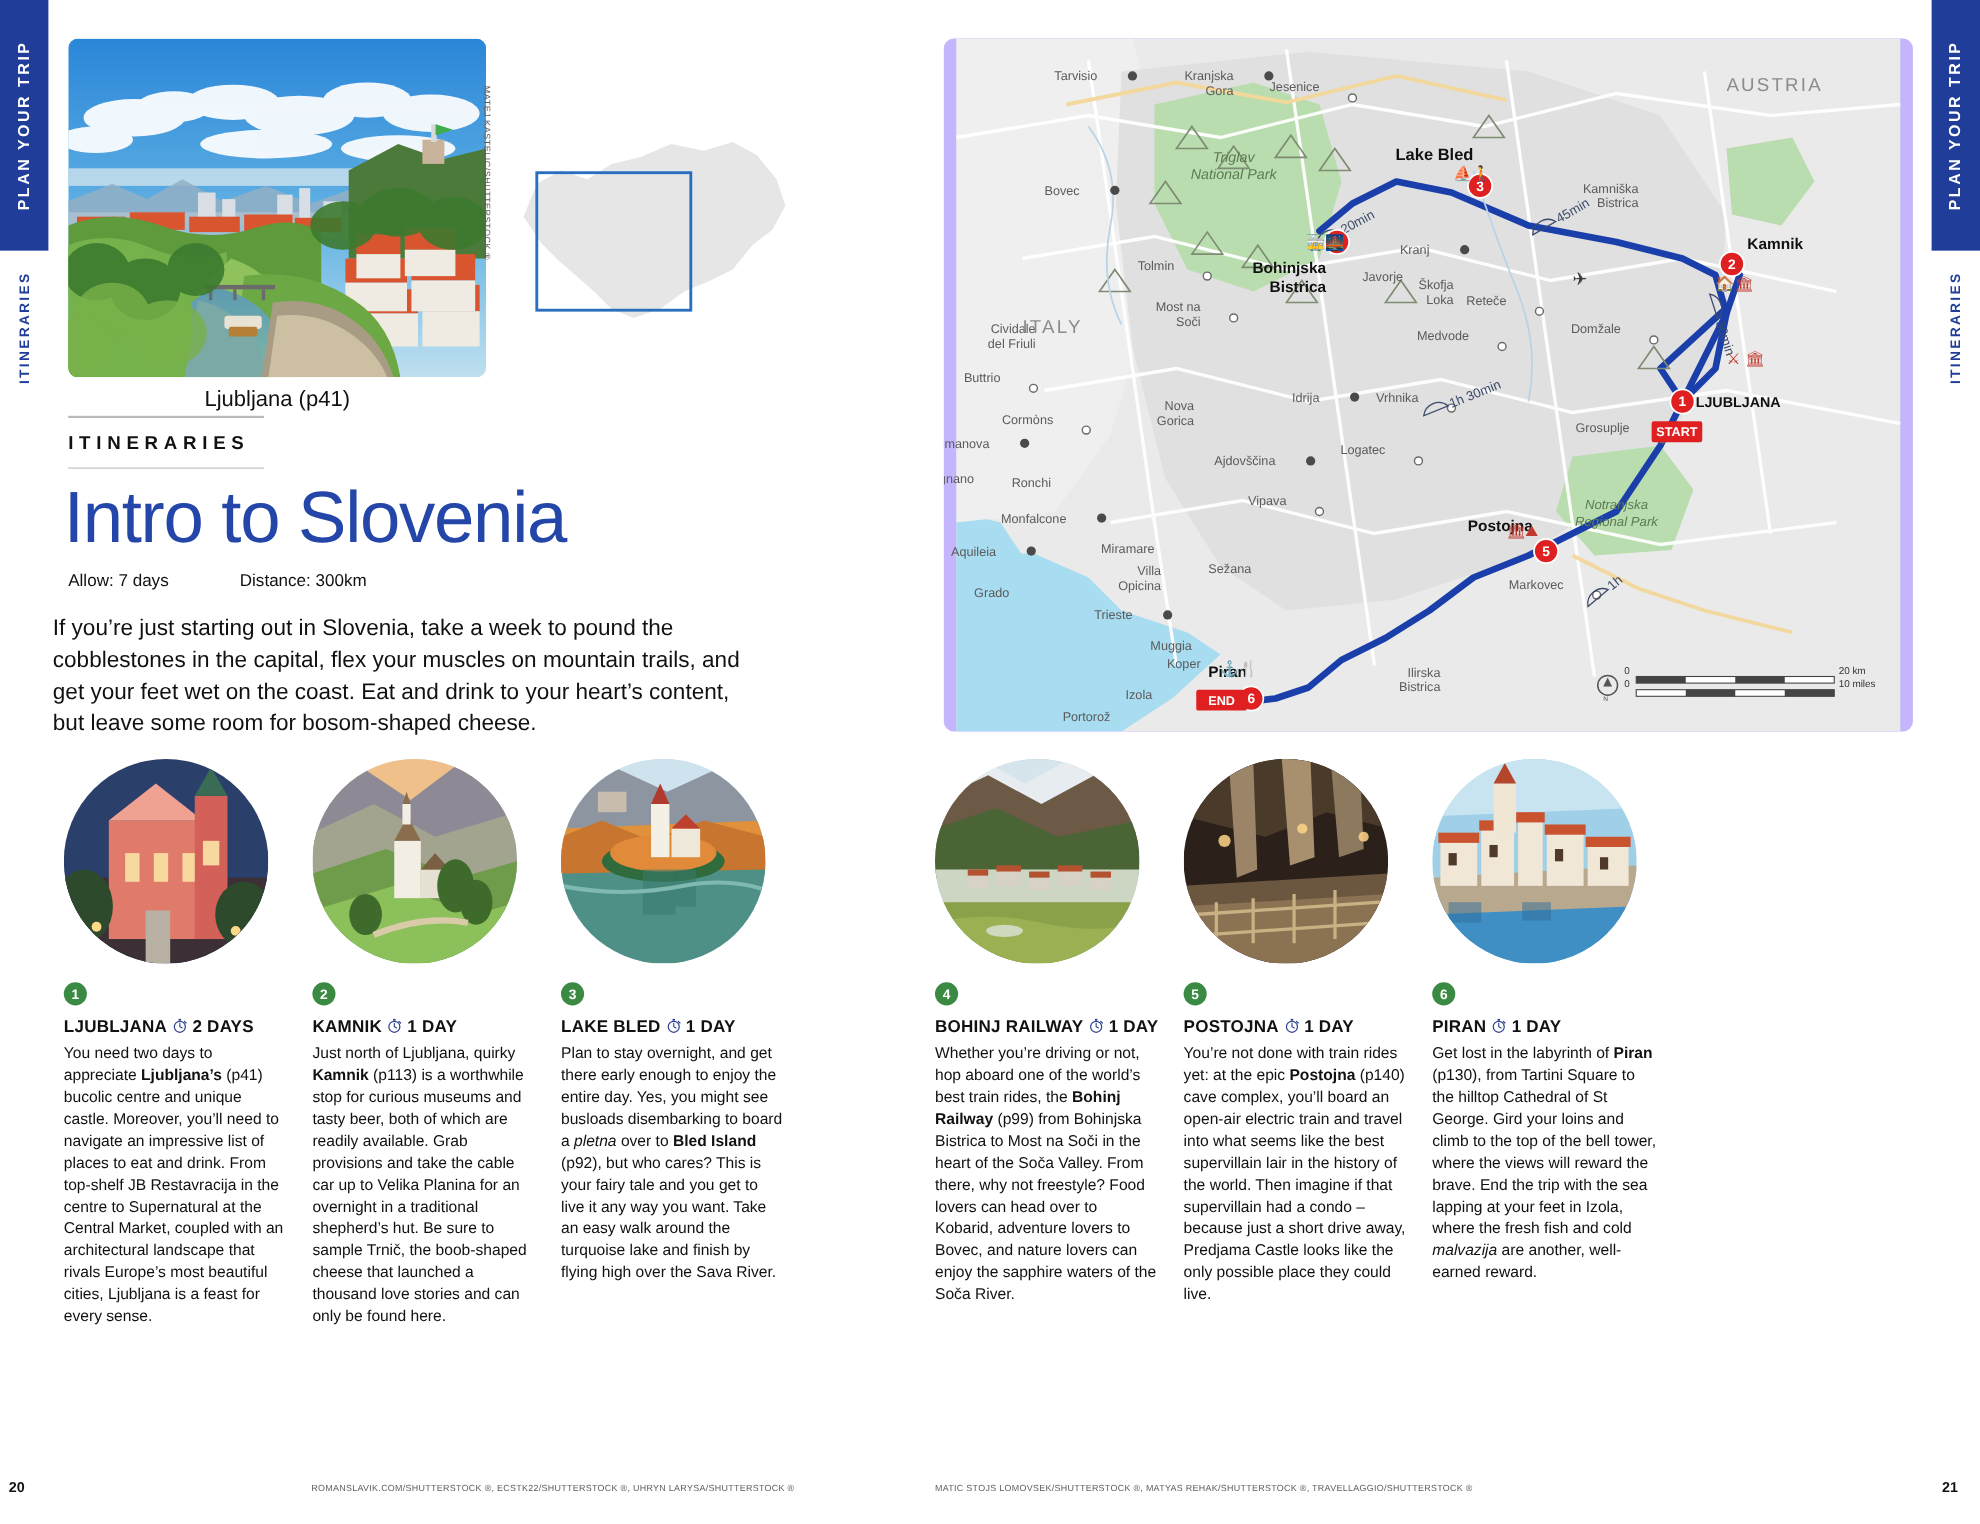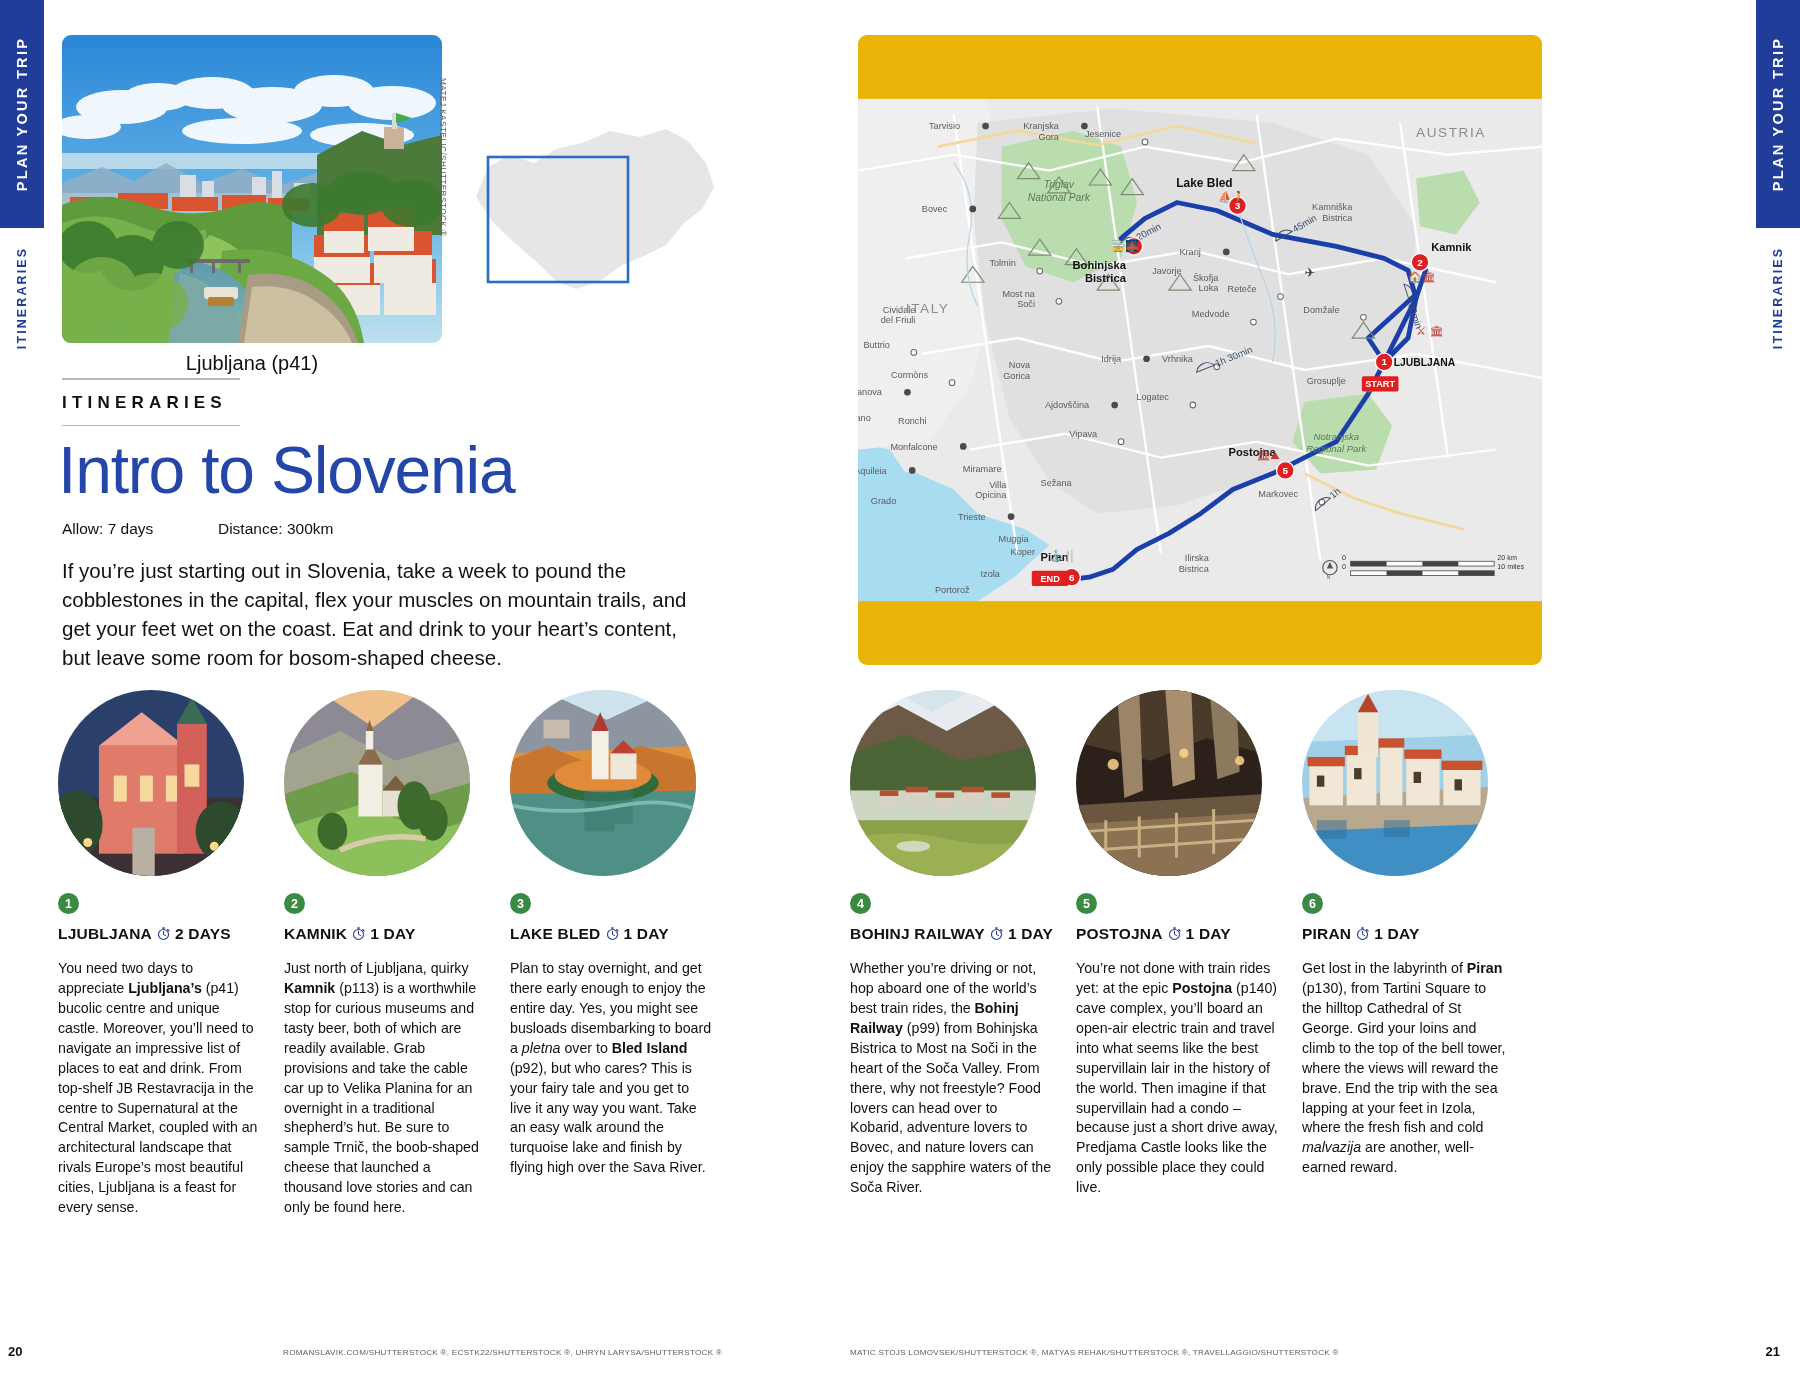--- a/index.html
+++ b/index.html
@@ -72,21 +72,21 @@
     position:absolute;left:58px;top:437px;
     font-size:66px;line-height:1;font-weight:400;color:#2346a8;
     letter-spacing:-1.2px;
   }
   .meta{
     position:absolute;left:62px;top:520px;font-size:15.5px;color:#111;
   }
   .meta .lbl{font-weight:400;}
   .meta .gap{display:inline-block;width:56px;}
   .intro{
-    position:absolute;left:62px;top:556px;width:630px;
+    position:absolute;left:48px;top:556px;width:630px;
     font-size:20.5px;line-height:1.42;color:#111;
   }
 
   
   .cards{position:absolute;left:58px;top:690px;display:flex;gap:22px;}
   .cards.right-page{left:850px;}
   .card{width:204px;}
   .circ{
     width:186px;height:186px;border-radius:50%;overflow:hidden;
     margin:0 auto 0 0;
@@ -98,42 +98,42 @@
     display:flex;align-items:center;justify-content:center;
     margin-top:17px;
   }
   .card-head{
     font-size:15.5px;font-weight:700;color:#111;margin-top:10px;
     letter-spacing:.2px;line-height:1.25;
     display:flex;align-items:center;flex-wrap:wrap;gap:4px;
   }
   .clock{display:inline-block;vertical-align:-2px;}
   .card-body{
-    font-size:14.2px;line-height:1.40;color:#111;margin-top:16px;
+    font-size:14.2px;line-height:1.40;color:#111;margin-top:6px;
   }
   .card-body b{font-weight:700;}
   .card-body i{font-style:italic;}
 
   
   .folio{
     position:absolute;bottom:26px;font-size:13px;font-weight:700;color:#111;
   }
   .folio.l{left:8px;}
   .folio.r{right:20px;margin-top:32px;}
   .credits{
     position:absolute;bottom:28px;font-size:8.1px;letter-spacing:.28px;
     color:#5d5d5d;white-space:nowrap;
   }
   .credits.l{left:283px;}
   .credits.r{left:850px;}
 
   
   .map{
-    position:absolute;left:858px;top:35px;width:684px;height:630px;
-    border-radius:9px;overflow:hidden;background:#eab308;
+    position:absolute;left:858px;top:35px;width:881px;height:630px;
+    border-radius:9px;overflow:hidden;background:#c4b5fd;
   }
   .map svg{display:block;width:100%;height:100%;}
 </style>
 </head>
 <body>
 
 <div class="spread">
 
   <div class="page page-left">
 

